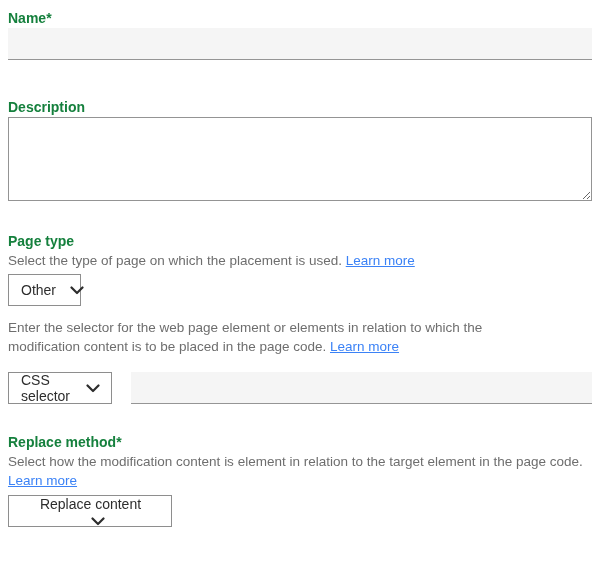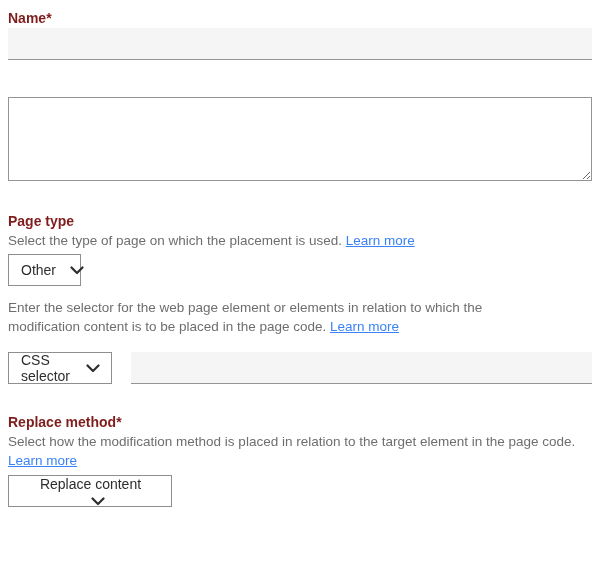--- a/index.html
+++ b/index.html
@@ -9,21 +9,21 @@
     color: #2d2d2d;
     padding: 8px 8px 0 8px;
     font-size: 13.5px;
   }
   .field { margin-bottom: 0; }
 
   .field-label {
     display: block;
     font-size: 14px;
     font-weight: bold;
-    color: #7f1d1d;
+    color: #15803d;
     line-height: 20px;
   }
 
   .help {
     color: #6e6e6e;
     font-size: 13.5px;
     line-height: 19px;
   }
   .help a {
     color: #3b82f6;
@@ -98,20 +98,21 @@
 </style>
 </head>
 <body>
 
 <div class="field sec-name">
   <label class="field-label">Name*</label>
   <input type="text" class="text-input" value="" style="">
 </div>
 
 <div class="field sec-desc">
+  <label class="field-label">Description</label>
   <textarea class="desc-area" style=""></textarea>
 </div>
 
 <div class="field sec-page">
   <label class="field-label">Page type</label>
   <div class="help"><span>Select the type of page on which the placement is used.</span> <a>Learn more</a></div>
   <div class="dropdown w-pagetype">
     <span>Other</span>
     <span class="chev">
       <svg width="14" height="9" viewBox="0 0 14 9">
@@ -131,21 +132,21 @@
             <polyline points="1.5,1.5 7,7 12.5,1.5" fill="none" stroke="#2d2d2d" stroke-width="2.2" stroke-linecap="round" stroke-linejoin="round"></polyline>
           </svg>
       </span>
     </div>
     <input type="text" class="text-input" value="" style="">
   </div>
 </div>
 
 <div class="field sec-display">
   <label class="field-label">Replace method*</label>
-  <div class="help"><span>Select how the modification method is placed in relation to the target element in the page code.</span> <a>Learn more</a></div>
+  <div class="help"><span>Select how the modification content is element in relation to the target element in the page code.</span> <a>Learn more</a></div>
   <div class="dropdown w-display">
     <span>Replace content</span>
     <span class="chev">
       <svg width="14" height="9" viewBox="0 0 14 9">
           <polyline points="1.5,1.5 7,7 12.5,1.5" fill="none" stroke="#2d2d2d" stroke-width="2.2" stroke-linecap="round" stroke-linejoin="round"></polyline>
         </svg>
     </span>
   </div>
 </div>
 

